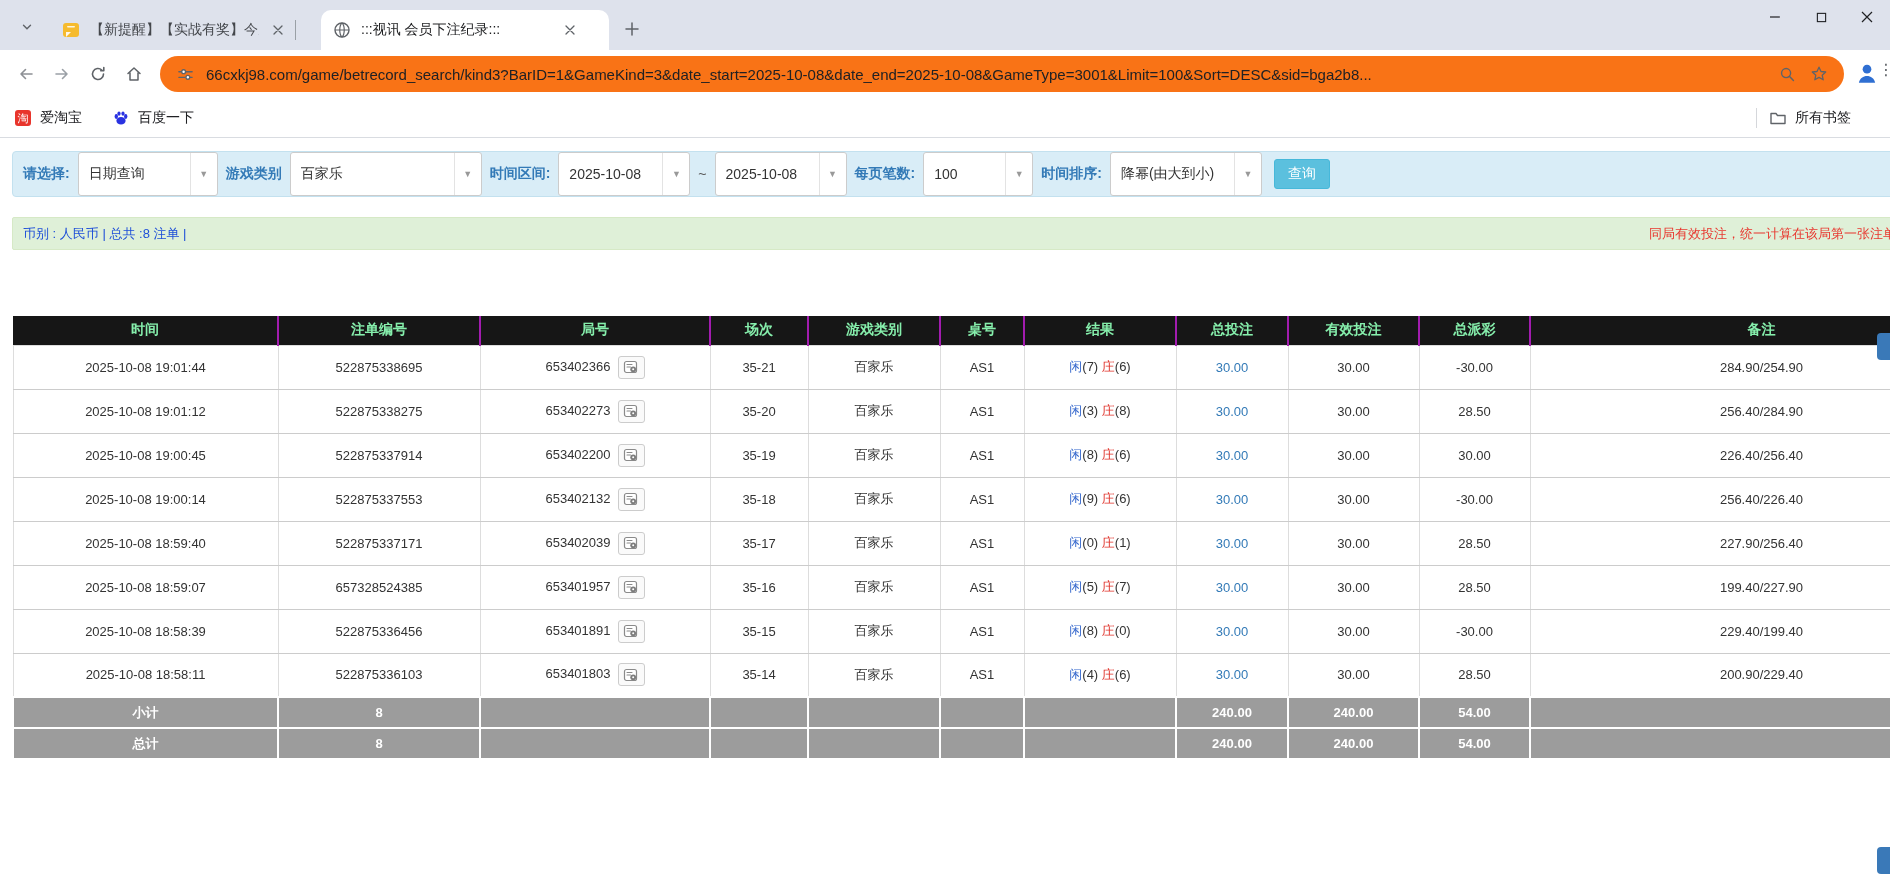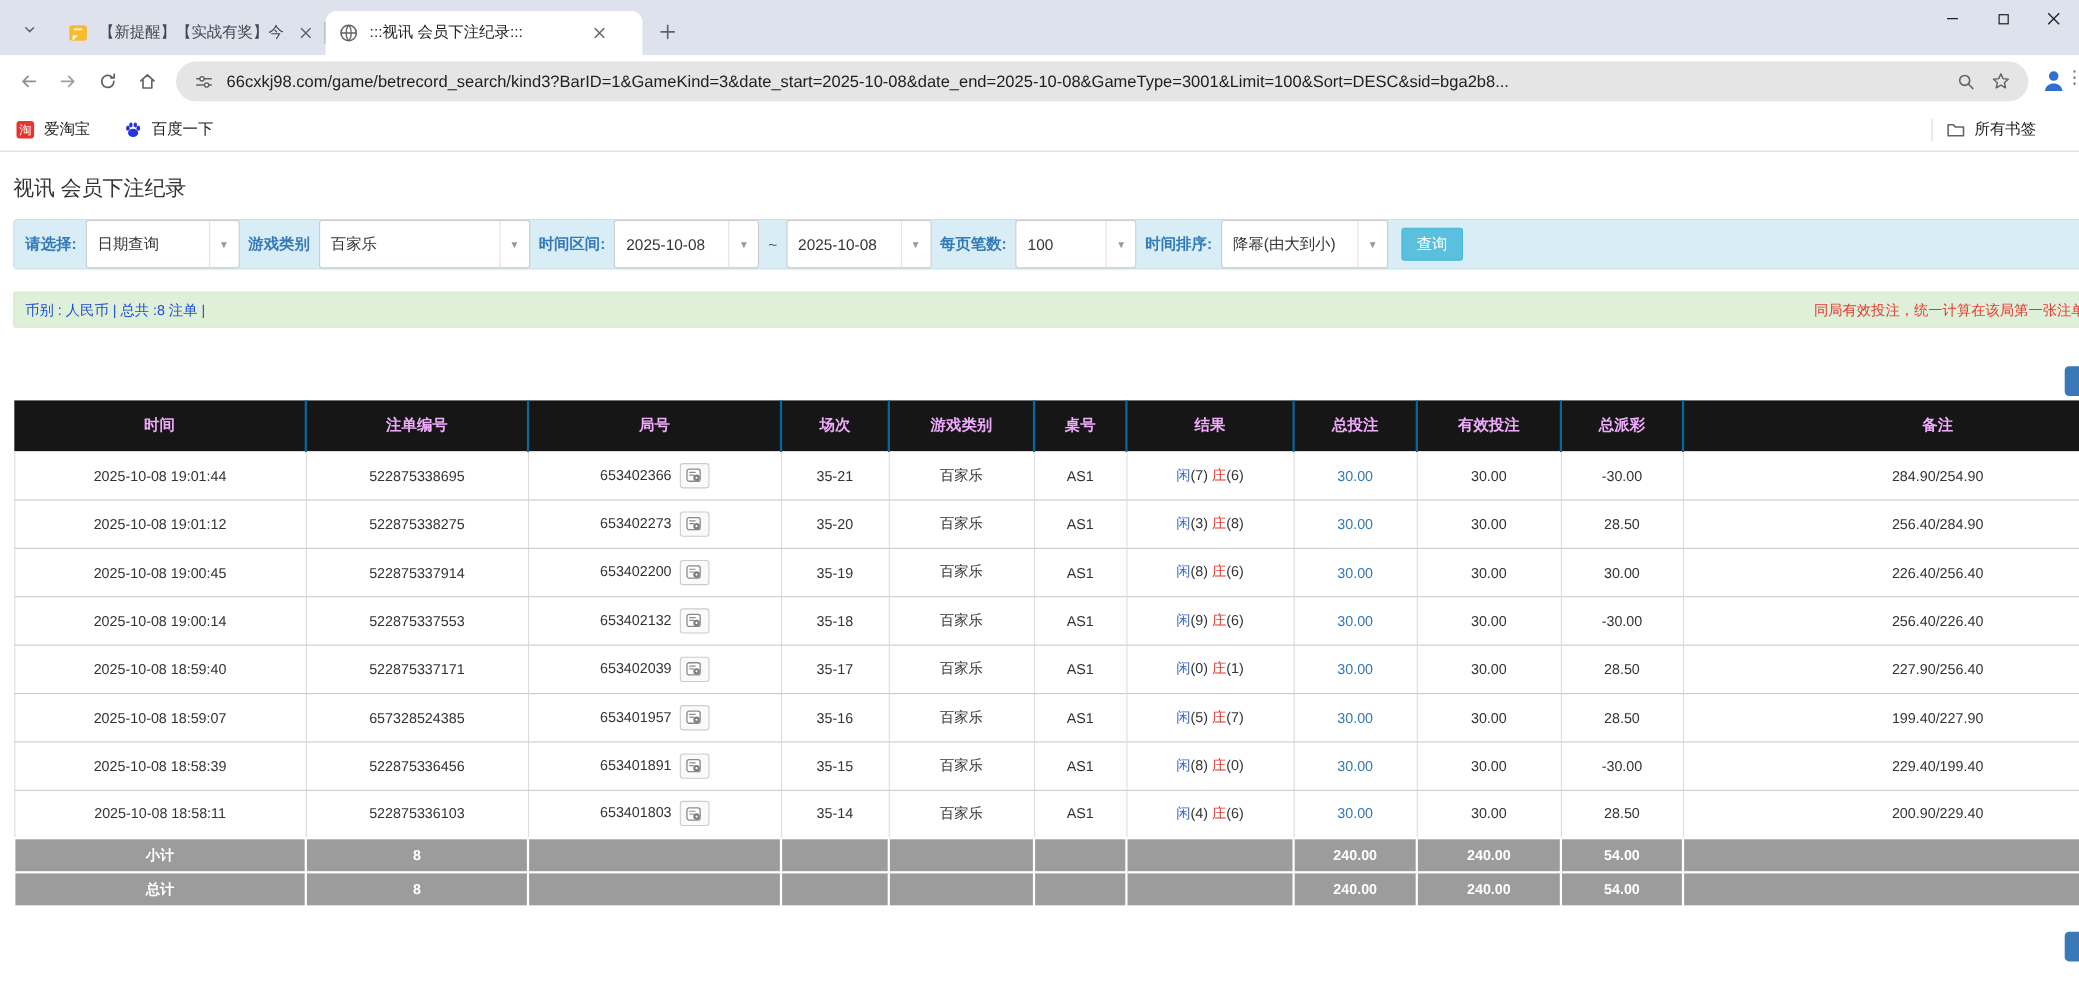--- a/index.html
+++ b/index.html
@@ -4,32 +4,32 @@
 <style>
   * { box-sizing: border-box; margin: 0; padding: 0; }
   html,body { width:1890px; height:895px; overflow:hidden; }
   body { font-family:"Liberation Sans","DejaVu Sans",sans-serif; background:#fff; position:relative; }
 
   
   .tabbar { height:50px; background:#dee2ec; position:relative; display:flex; align-items:flex-end; }
   .tab-search { width:30px; height:30px; margin:0 8px 8px 12px; display:flex; align-items:center; justify-content:center; border-radius:50%; }
   .tab { height:40px; display:flex; align-items:center; padding:0 8px 0 12px; border-radius:10px 10px 0 0; color:#44474c; font-size:14px; position:relative; }
   .tab .title { flex:1; white-space:nowrap; overflow:hidden; max-width:190px; }
-  .tab.active { background:#fff; color:#1d1e20; }
+  .tab.active { background:#fff; color:#1d1e20;margin-left:25px; }
   .tab .fav { width:18px; height:18px; margin-right:10px; flex:0 0 auto; }
   .tab-close { width:18px; height:18px; margin-left:10px; display:flex; align-items:center; justify-content:center; border-radius:50%; color:#5f6368; flex:0 0 auto; }
   .tab-sep { width:1px; height:20px; background:#9aa0a6; margin-bottom:10px; }
   .tab1 { width:245px; } .tab2 { width:272px; } .tab3 { width:288px; }
   .newtab { width:30px; height:30px; margin:0 0 6px 8px; display:flex; align-items:center; justify-content:center; border-radius:50%; }
   .win-controls { position:absolute; top:0; left:1752px; display:flex; height:34px; }
   .win-btn { width:46px; height:34px; display:flex; align-items:center; justify-content:center; color:#202124; }
 
   .toolbar { height:48px; background:#fff; display:flex; align-items:center; padding:0 8px; }
   .nav-btn { width:36px; height:36px; border-radius:50%; display:flex; align-items:center; justify-content:center; flex:0 0 auto; }
-  .omnibox { flex:1; height:36px; background:#e5e5e5; border-radius:18px; margin:0 8px; display:flex; align-items:center; padding:0 14px; min-width:0; }
+  .omnibox { flex:1; height:36px; background:#f97316; border-radius:18px; margin:0 8px; display:flex; align-items:center; padding:0 14px; min-width:0; }
   .omnibox .url { flex:1; font-size:15px; color:#202124; white-space:nowrap; overflow:hidden; }
   .omni-icon { width:22px; height:22px; display:flex; align-items:center; justify-content:center; margin-left:10px; flex:0 0 auto; }
   .site-info { margin:0 10px 0 0; margin-left:0; }
   .profile { width:30px; height:30px; display:flex; align-items:center; justify-content:center; flex:0 0 auto; }
   .kebab { position:absolute; left:1878px; top:60px; color:#5f6368; font-size:16px; letter-spacing:0; }
 
   .bookmarks { height:40px; background:#fff; border-bottom:1px solid #d9dce1; display:flex; align-items:center; padding:0 14px; position:relative; }
   .bm-item { display:flex; align-items:center; margin-right:30px; font-size:14px; color:#202124; }
   .bm-item .bm-ico { width:18px; height:18px; margin-right:8px; }
   .bm-right { position:absolute; left:1756px; top:0; height:40px; display:flex; align-items:center; font-size:14px; color:#202124; }
@@ -51,21 +51,21 @@
 
   .summary { margin-top:20px; width:1908px; background:#dff0d8; border:1px solid #d6e9c6; border-radius:2px; height:33px; display:flex; align-items:center; justify-content:space-between; padding:0 10px; font-size:13px; }
   .summary .cur { color:#1d4ed8; white-space:nowrap; }
   .summary .warn { color:#e8372f; white-space:nowrap; flex:0 0 auto; }
 
   .edge-btn { position:absolute; right:0; width:13px; height:27px; background:#3a79b8; border-radius:4px 0 0 4px; }
   .edge-top { top:333px; } .edge-bottom { top:847px; }
 
   table.bets { border-collapse:collapse; table-layout:fixed; width:1980px; margin-top:66px; }
   .c1{width:265px}.c2{width:202px}.c3{width:230px}.c4{width:98px}.c5{width:132px}.c6{width:84px}.c7{width:152px}.c8{width:112px}.c9{width:131px}.c10{width:111px}.c11{width:463px}
-  table.bets thead th { background:#161616; color:#f0abfc; font-size:14px; font-weight:bold; height:46px; border-right:2px solid #0369a1; text-align:center; }
+  table.bets thead th { background:#161616; color:#86efac; font-size:14px; font-weight:bold; height:29px; border-right:2px solid #a21caf; text-align:center; }
   table.bets tbody td { background:#fff; height:44px; text-align:center; font-size:13px; color:#333; border:1px solid #ddd; border-bottom:1px solid #ccc; white-space:nowrap; }
   table.bets tfoot td { background:#9c9c9c; color:#fff; font-weight:bold; font-size:13px; height:31px; text-align:center; border:2px solid #fff; }
   .replay-btn { display:inline-flex; align-items:center; justify-content:center; width:27px; height:23px; background:#fafafa; border:1px solid #ccc; border-radius:3px; margin-left:7px; vertical-align:middle; }
   .r-blue { color:#3366cc; } .r-red { color:#e0342c; } .r-num { color:#333; }
   .bet-link { color:#337ab7; text-decoration:none; }
   .neg { color:#ff0000; }
 </style>
 <title>:::视讯 会员下注纪录:::</title></head>
 <body>
 
@@ -205,21 +205,20 @@
   <div class="bm-right">
     <span class="div"></span>
     <svg class="bm-ico" viewBox="0 0 18 18">
       <path d="M2 4.5h5l1.5 2H16v8H2z" fill="none" stroke="#5f6368" stroke-width="1.4" stroke-linejoin="round"></path>
     </svg>
     <span>所有书签</span>
   </div>
 </div>
 
 <div class="content">
-  <div class="page-title">视讯 会员下注纪录</div>
 
   <div class="filterbar">
     <span class="flabel">请选择:</span>
     <div class="combo w-type">
       <span class="val">日期查询</span>
       <span class="arr">▼</span>
     </div>
 
     <span class="flabel">游戏类别</span>
     <div class="combo w-game">

